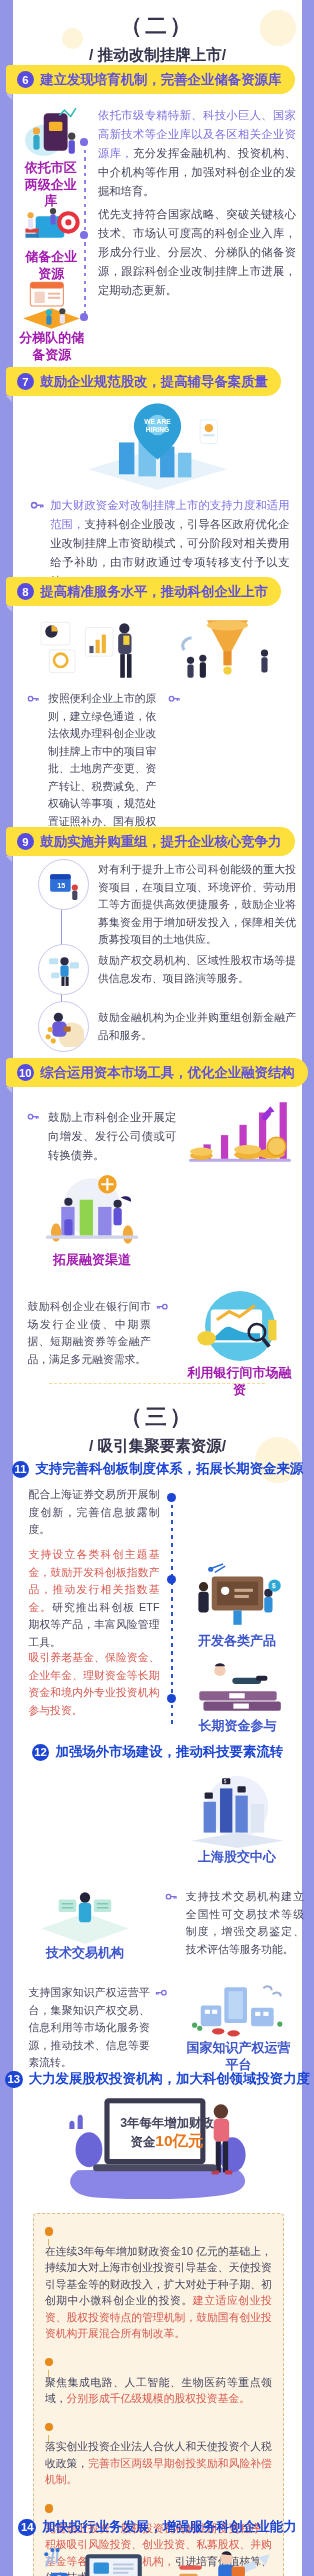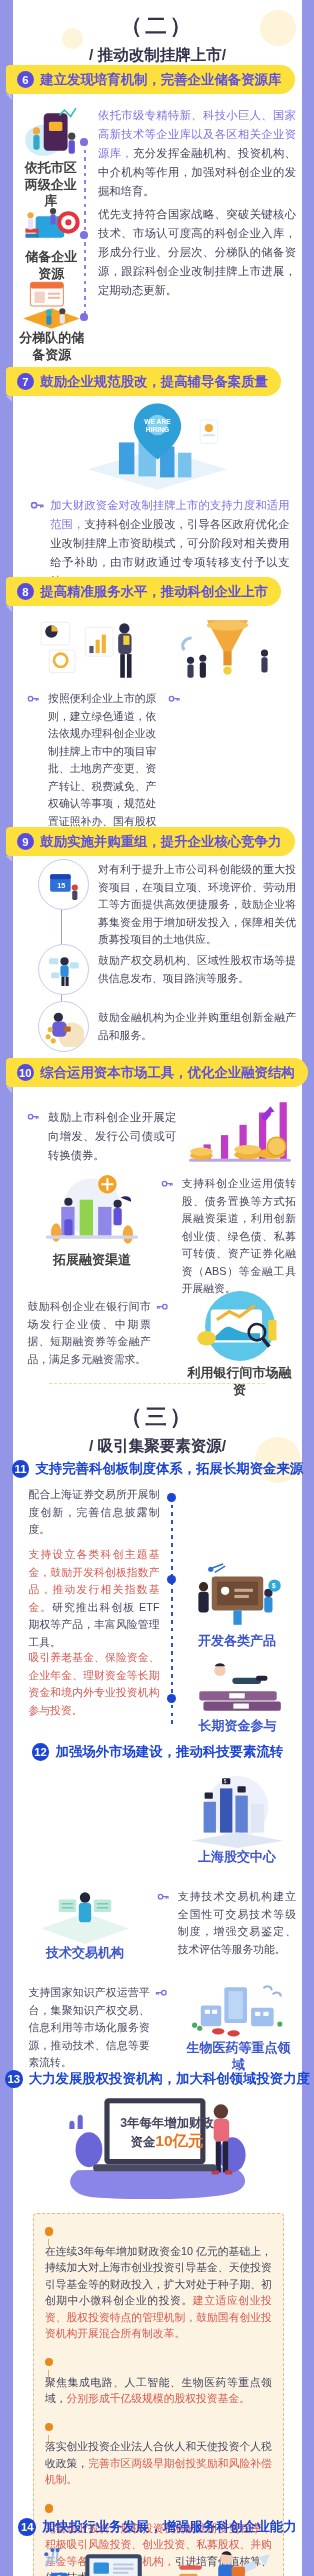--- a/index.html
+++ b/index.html
@@ -11,29 +11,29 @@
   .part-head{position:absolute;left:0;width:289px;text-align:center;color:#34344c;}
   .part-head .kicker{font-size:21.6px;font-weight:bold;letter-spacing:3.1px;}
   .part-head .sub{font-size:15.5px;font-weight:bold;margin-top:5.2px;}
   
   .ribbon{position:absolute;left:-6.7px;height:29px;background:#fde03c;border-radius:4.1px 14.4px 14.4px 4.1px;display:flex;align-items:center;padding:0 13.4px 0 10.3px;}
   .ribbon:after{content:"";position:absolute;left:0;top:100%;width:0;height:0;border-top:6.7px solid #bcb9ef;border-left:6.7px solid transparent;}
   .badge{min-width:17.5px;height:17.5px;border-radius:50%;color:#fff;font-weight:bold;font-size:11.3px;display:flex;align-items:center;justify-content:center;}
   .badge-purple{background:#584be0;}
   .badge-blue{background:#1c45d4;}
   .ribbon .rtitle{margin-left:6.2px;font-size:13.4px;font-weight:bold;color:#5f50e0;white-space:nowrap;}
-  .head{position:absolute;left:0;width:289px;display:flex;align-items:center;justify-content:center;gap:6.2px;}
+  .head{position:absolute;left:0;width:289px;display:flex;align-items:flex-end;justify-content:center;gap:6.2px;}
   .head .htitle{font-size:13.4px;font-weight:bold;white-space:nowrap;}
   .head.blue .htitle{color:#1c45d4;}
   
   .t{margin:0;font-size:11.3px;line-height:19px;text-align:justify;}
   .dark{color:#45455e;}
   .purple{color:#7c70e2;}
   .red{color:#d8584e;}
-  .cap{font-size:13px;font-weight:bold;color:#404040;text-align:center;line-height:16.5px;}
+  .cap{font-size:13px;font-weight:bold;color:#a21caf;text-align:center;line-height:16.5px;}
   .cap.blue{color:#3d56cc;}
   
   .abs{position:absolute;}
   .vline{position:absolute;width:1.5px;background-image:repeating-linear-gradient(to bottom,#8b82ea 0 3.6px,transparent 3.6px 7.7px);}
   .vline.blue{background-image:repeating-linear-gradient(to bottom,#2a52d8 0 3.6px,transparent 3.6px 7.7px);}
   .dot{position:absolute;width:7.7px;height:7.7px;border-radius:50%;background:#7c70e2;}
   .dot.blue{background:#1c45d4;}
   .keyrow{display:flex;gap:5.2px;}
   .keyicon{flex:0 0 15.5px;padding-top:3.1px;}
   
@@ -294,27 +294,20 @@
             <circle cx="170" cy="64" r="8" fill="#2b2b45"></circle>
             <rect x="162" y="72" width="16" height="34" rx="5" fill="#5f52d6"></rect>
             <path d="M176 52c10-6 22-2 20 8" fill="#2b2266"></path>
             <ellipse cx="50" cy="120" rx="10" ry="18" fill="#f2a93c"></ellipse>
             <ellipse cx="190" cy="124" rx="10" ry="18" fill="#f2a93c"></ellipse>
             <rect x="30" y="126" width="180" height="6" rx="3" fill="#cfd4ea"></rect>
           </svg>
       </div>
       <div class="cap">拓展融资渠道</div>
     </div>
-    <div class="abs keyrow" style="top:1175px;left:148px;width:135px;">
-      <span class="keyicon"><svg width="12.4" height="11.3" viewBox="0 0 28 24">
-            <circle cx="8" cy="12" r="5" fill="none" stroke="#7c70e2" stroke-width="3"></circle>
-            <path d="M13 12h13M21 12v5M25 12v4" stroke="#7c70e2" stroke-width="3" fill="none"></path>
-          </svg></span>
-      <p class="t" style="flex:1;font-size:10.8px;line-height:17.5px;"><span class="dark">支持科创企业运用债转股、债务置换等方式拓展融资渠道，利用创新创业债、绿色债、私募可转债、资产证券化融资（ABS）等金融工具开展融资。</span></p>
-    </div>
 
     <div class="abs keyrow" style="top:1298px;left:14.4px;width:144px;">
       <p class="t" style="flex:1;font-size:10.8px;line-height:17.5px;"><span class="dark">鼓励科创企业在银行间市场发行企业债、中期票据、短期融资券等金融产品，满足多元融资需求。</span></p>
       <span class="keyicon"><svg width="12.4" height="11.3" viewBox="0 0 28 24" transform="scale(-1,1)">
             <circle cx="8" cy="12" r="5" fill="none" stroke="#7c70e2" stroke-width="3"></circle>
             <path d="M13 12h13M21 12v5M25 12v4" stroke="#7c70e2" stroke-width="3" fill="none"></path>
           </svg></span>
     </div>
     <div class="abs" style="top:1288px;left:170px;width:113px;">
       <div class="ill" style="height:77px;">
@@ -421,21 +414,21 @@
             <polygon points="95,56 180,86 95,116 10,86" fill="#e4f5ef"></polygon>
             <circle cx="95" cy="26" r="10" fill="#23233a"></circle>
             <rect x="83" y="36" width="24" height="38" rx="7" fill="#2fa8d8"></rect>
             <rect x="44" y="30" width="34" height="24" rx="3" fill="#bfe8dc"></rect>
             <rect x="112" y="30" width="34" height="24" rx="3" fill="#bfe8dc"></rect>
             <path d="M50 38h22M50 46h22M118 38h22M118 46h22" stroke="#7fc8b4" stroke-width="3"></path>
           </svg>
       </div>
       <div class="cap blue">技术交易机构</div>
     </div>
-    <div class="abs keyrow" style="top:1888px;left:144px;width:139px;justify-content:flex-end;">
+    <div class="abs keyrow" style="top:1888px;left:152px;width:139px;justify-content:flex-end;">
       <span class="keyicon"><svg width="12.4" height="11.3" viewBox="0 0 28 24">
             <circle cx="8" cy="12" r="5" fill="none" stroke="#7c70e2" stroke-width="3"></circle>
             <path d="M13 12h13M21 12v5M25 12v4" stroke="#7c70e2" stroke-width="3" fill="none"></path>
           </svg></span>
       <p class="t" style="flex:1;font-size:10.8px;line-height:17.5px;"><span class="dark">支持技术交易机构建立全国性可交易技术等级制度，增强交易鉴定、技术评估等服务功能。</span></p>
     </div>
 
     <div class="abs keyrow" style="top:1984px;left:15.5px;width:142px;">
       <p class="t" style="flex:1;font-size:10.8px;line-height:17.5px;"><span class="dark">支持国家知识产权运营平台，集聚知识产权交易、信息利用等市场化服务资源，推动技术、信息等要素流转。</span></p>
       <span class="keyicon"><svg width="12.4" height="11.3" viewBox="0 0 28 24" transform="scale(-1,1)">
@@ -455,21 +448,21 @@
             <rect x="134" y="58" width="10" height="8" fill="#fff"></rect>
             <rect x="150" y="58" width="10" height="8" fill="#fff"></rect>
             <ellipse cx="62" cy="96" rx="12" ry="6" fill="#d8433f"></ellipse>
             <ellipse cx="92" cy="100" rx="12" ry="6" fill="#d8433f"></ellipse>
             <circle cx="16" cy="84" r="5" fill="#4ca860"></circle>
             <circle cx="26" cy="90" r="5" fill="#4ca860"></circle>
             <circle cx="182" cy="82" r="5" fill="#4ca860"></circle>
             <path d="M150 12c6-6 16-4 16 4M168 24c6-6 16-4 16 4" stroke="#9fb4d8" stroke-width="4" fill="none"></path>
           </svg>
       </div>
-      <div class="cap blue">生物医药等重点领域</div>
+      <div class="cap blue">国家知识产权运营平台</div>
     </div>
 
     <div class="head blue" style="top:2070px;">
       <span class="badge badge-blue">13</span>
       <span class="htitle">大力发展股权投资机构，加大科创领域投资力度</span>
     </div>
 
     <div class="abs" style="top:2093px;left:44px;width:201px;height:116px;">
       <svg class="abs" style="left:0;top:0;" width="201" height="116" viewBox="0 0 390 225">
           <path d="M40 150c-30 20-10 50 30 52 80 6 220 6 270-8 36-10 30-38 2-50z" fill="#8a86e8"></path>

